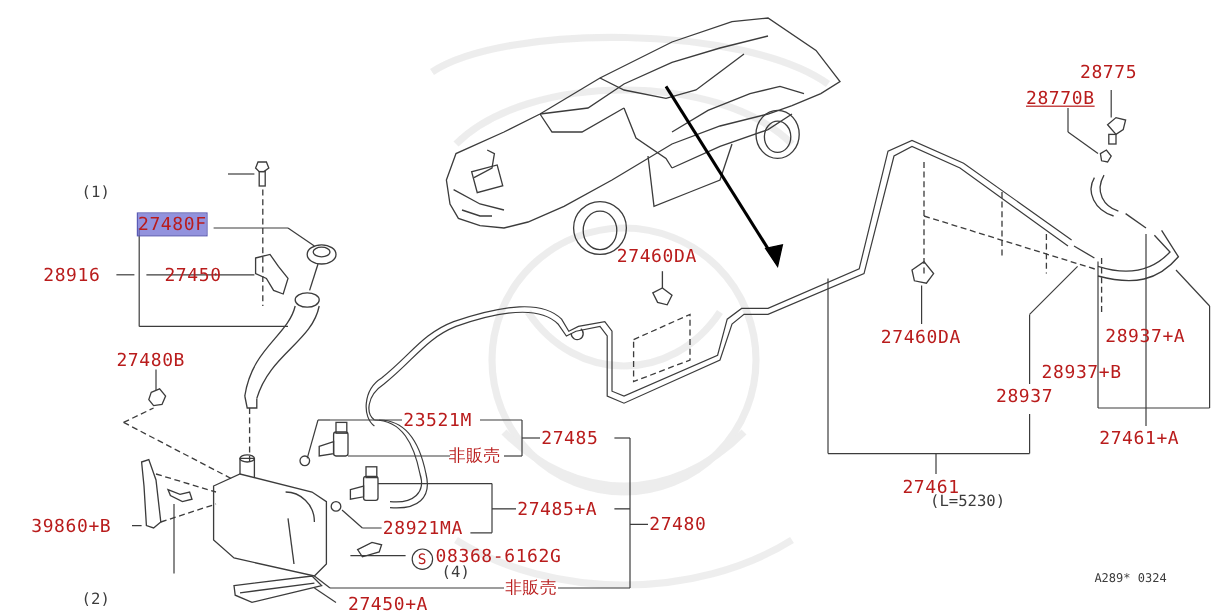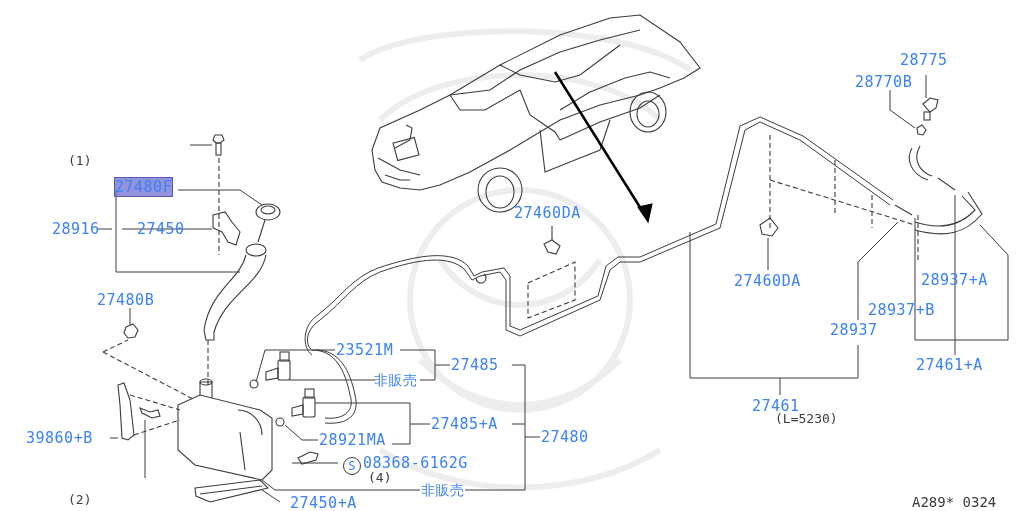--- a/index.html
+++ b/index.html
@@ -1,19 +1,19 @@
 <!DOCTYPE html>
 <html><head>
 <meta charset="utf-8">
 <style>
   html, body { margin:0; padding:0; background:#ffffff; }
   body { width:1024px; height:511px; overflow:hidden; position:relative; font-family:"DejaVu Sans Mono", monospace; }
   #stage { position:absolute; left:0; top:0; width:1024px; height:511px; }
   svg { position:absolute; left:0; top:0; }
-  .lbl { position:absolute; font-family:"DejaVu Sans Mono", monospace; font-size:15px; color:#3b82f6; letter-spacing:0.5px; white-space:nowrap; line-height:16px; }
+  .lbl { position:absolute; font-family:"DejaVu Sans Mono", monospace; font-size:15px; color:#b91c1c; letter-spacing:0.5px; white-space:nowrap; line-height:16px; }
   .sub { position:absolute; font-family:"DejaVu Sans Mono", monospace; font-size:13px; color:#3c3c3c; white-space:nowrap; line-height:13px; }
   .hl { background:rgba(110,110,210,0.75); outline:1px solid #5a5ab4; }
   .s-circ { display:inline-block; width:16px; height:16px; border:1.2px solid #3c3c3c; border-radius:50%; font-size:12px; line-height:16px; text-align:center; margin-right:2px; vertical-align:-2px; }
   .part-hit { cursor:pointer; }
 </style>
 </head>
 <body>
 
 <div id="stage">
 
@@ -193,21 +193,21 @@
     <line x1="1008" y1="340" x2="1008" y2="255"></line>
     <line x1="1008" y1="255" x2="980" y2="225"></line>
     <line x1="955" y1="195" x2="955" y2="355"></line>
   </g>
 </svg>
 
 <div class="sub" style="left:68px;top:154px;">(1)</div>
 
 <div class="lbl part-hit" style="left:115px;top:179px;"><span class="hl"><span>27480F</span></span></div>
 
-<div class="lbl part-hit" style="left:52px;top:221px;text-align:right;">28916</div>
+<div class="lbl part-hit" style="left:36px;top:221px;text-align:right;">28916</div>
 <div class="lbl part-hit" style="left:137px;top:221px;">27450</div>
 
 <div class="lbl part-hit" style="left:97px;top:292px;">27480B</div>
 
 <div class="lbl part-hit" style="left:26px;top:430px;">39860+B</div>
 
 <div class="sub" style="left:68px;top:493px;">(2)</div>
 
 <div class="lbl part-hit" style="left:336px;top:342px;">23521M</div>
 <div class="lbl" style="left:374px;top:372px;font-size:14px;">非販売</div>
@@ -222,25 +222,25 @@
 </div>
 <div class="sub" style="left:368px;top:471px;">(4)</div>
 
 <div class="lbl" style="left:421px;top:482px;font-size:14px;">非販売</div>
 <div class="lbl part-hit" style="left:290px;top:495px;">27450+A</div>
 
 <div class="lbl part-hit" style="left:514px;top:205px;">27460DA</div>
 <div class="lbl part-hit" style="left:734px;top:273px;">27460DA</div>
 
 <div class="lbl part-hit" style="left:900px;top:52px;">28775</div>
-<div class="lbl part-hit" style="left:855px;top:74px;">28770B</div>
+<div class="lbl part-hit" style="left:855px;top:74px;text-decoration:underline;">28770B</div>
 
 <div class="lbl part-hit" style="left:921px;top:272px;">28937+A</div>
 <div class="lbl part-hit" style="left:868px;top:302px;">28937+B</div>
 <div class="lbl part-hit" style="left:830px;top:322px;text-align:right;">28937</div>
 <div class="lbl part-hit" style="left:916px;top:357px;">27461+A</div>
 
 <div class="lbl part-hit" style="left:752px;top:398px;">27461</div>
 <div class="sub" style="left:735px;top:412px;margin-left:40px;">(L=5230)</div>
 
-<div class="sub" style="left:912px;top:496px;font-size:14px;">A289* 0324</div>
+<div class="sub" style="left:912px;top:476px;font-size:10px;">A289* 0324</div>
 
 </div>
 
 </body></html>

